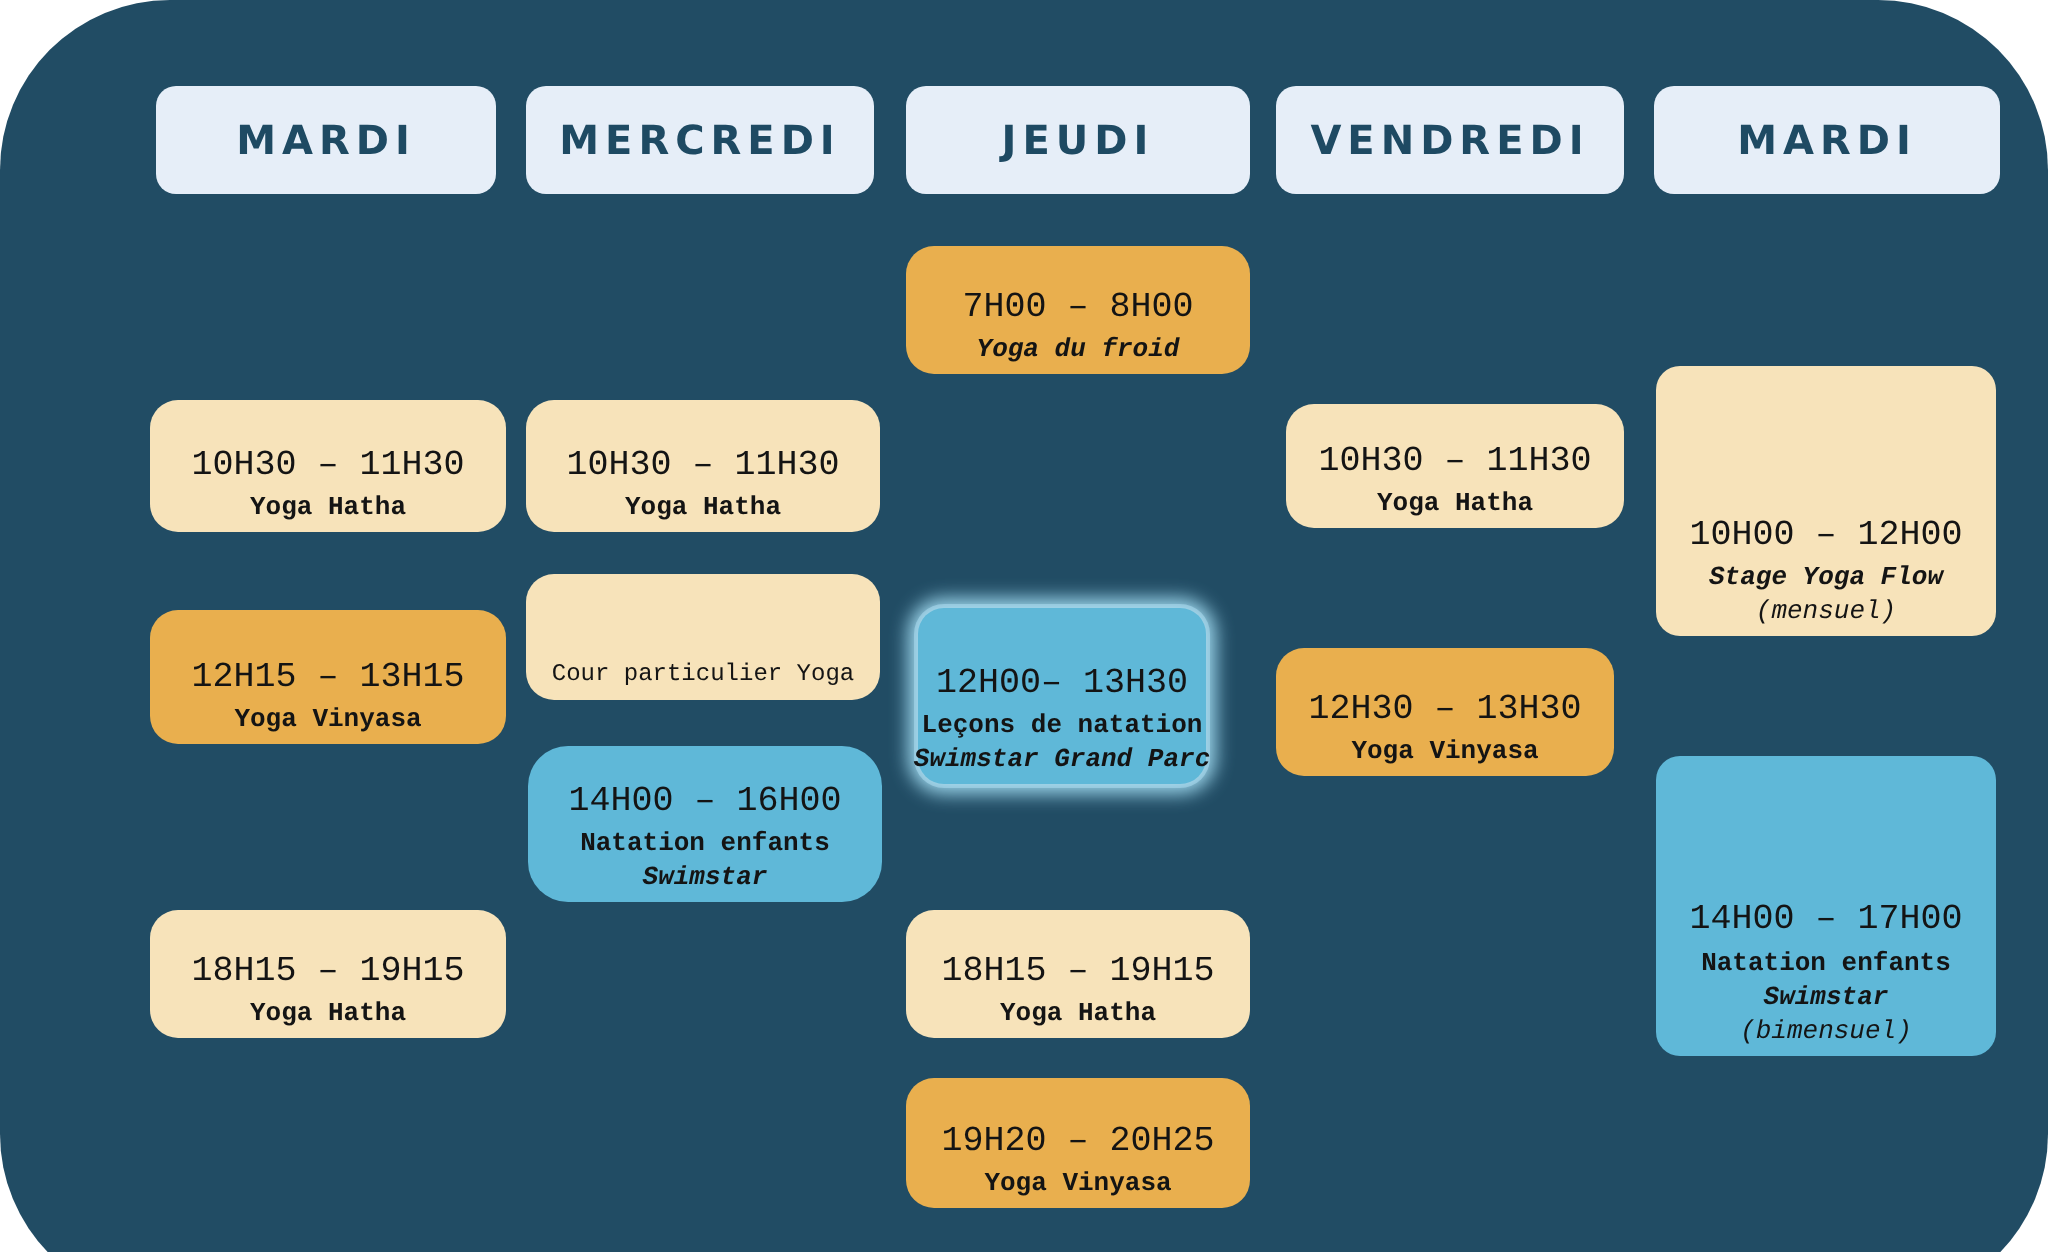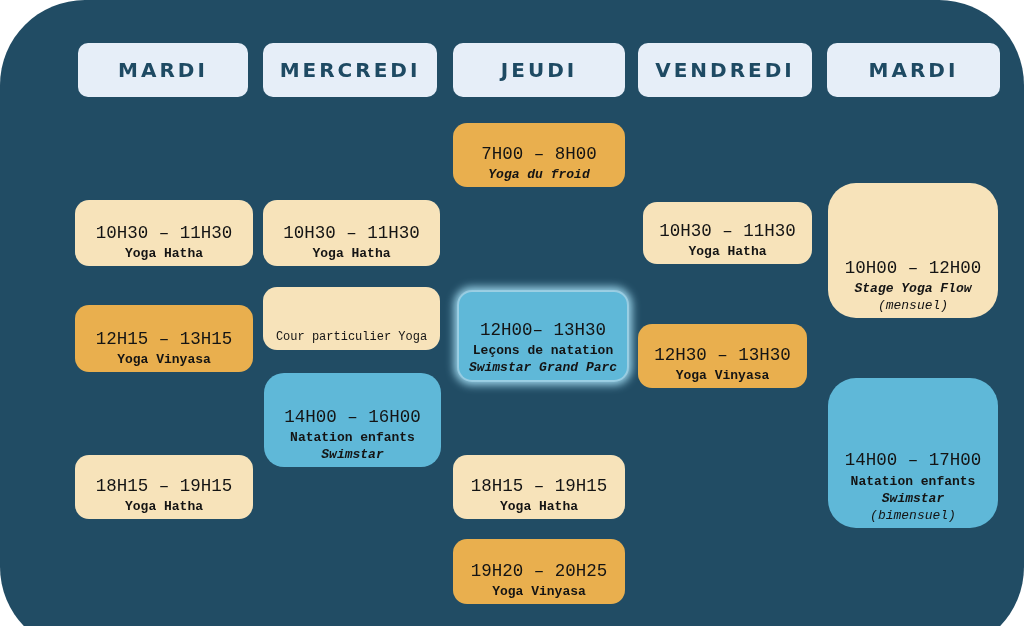--- a/index.html
+++ b/index.html
@@ -66,30 +66,30 @@
   .style-italic{font-style:italic}
   .style-regular{font-weight:400}
 
   .variant-cream{background:var(--cream)}
   .variant-orange{background:var(--orange)}
   .variant-blue{background:var(--blue);border-radius:20px}
   .glow{
     border-radius:13px;
     box-shadow:0 0 0 2px rgba(173,220,240,.55), 0 0 9px 5px var(--glow);
   }
-  .rounded-lg{border-radius:28px}
+  .rounded-lg{border-radius:12px}
 
   .pos-mardi-0{left:75px;top:200px;width:178px;height:66px}
   .pos-mardi-1{left:75px;top:305px;width:178px;height:67px}
   .pos-mardi-2{left:75px;top:455px;width:178px;height:64px}
   .pos-mercredi-0{left:263px;top:200px;width:177px;height:66px}
   .pos-mercredi-1{left:263px;top:287px;width:177px;height:63px}
-  .pos-mercredi-2{left:264px;top:373px;width:177px;height:94px}
+  .pos-mercredi-2{left:264px;top:373px;width:177px;height:78px}
   .pos-jeudi-0{left:453px;top:123px;width:172px;height:64px}
-  .pos-jeudi-1{left:459px;top:292px;width:168px;height:88px}
+  .pos-jeudi-1{left:459px;top:304px;width:144px;height:88px}
   .pos-jeudi-2{left:453px;top:455px;width:172px;height:64px}
   .pos-jeudi-3{left:453px;top:539px;width:172px;height:65px}
   .pos-vendredi-0{left:643px;top:202px;width:169px;height:62px}
   .pos-vendredi-1{left:638px;top:324px;width:169px;height:64px}
   .pos-samedi-0{left:828px;top:183px;width:170px;height:135px}
   .pos-samedi-1{left:828px;top:378px;width:170px;height:150px}
   .pos-mercredi-1 .line{font-size:12px}
 </style>
 </head>
 <body>

